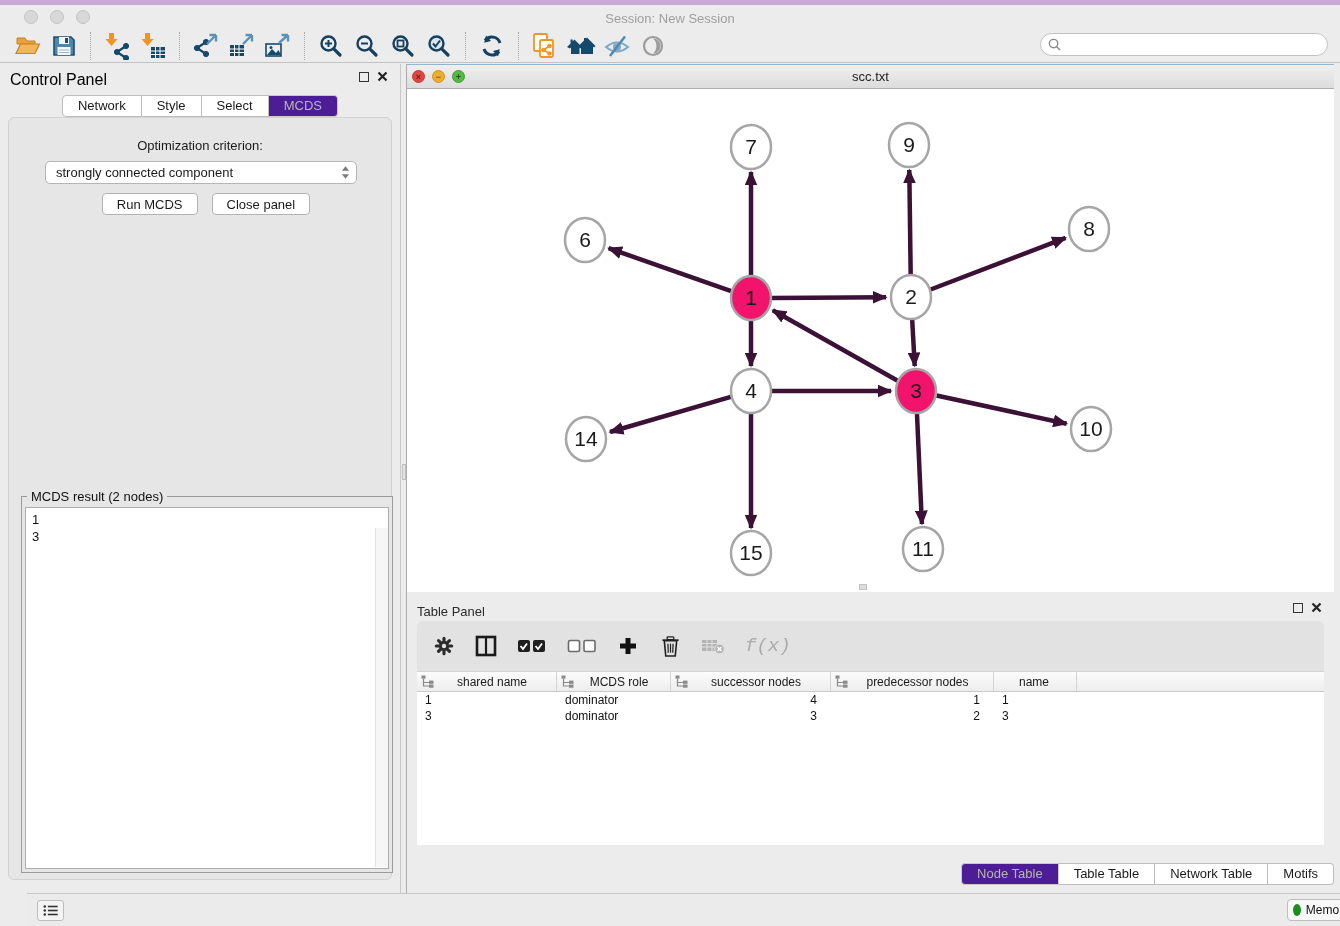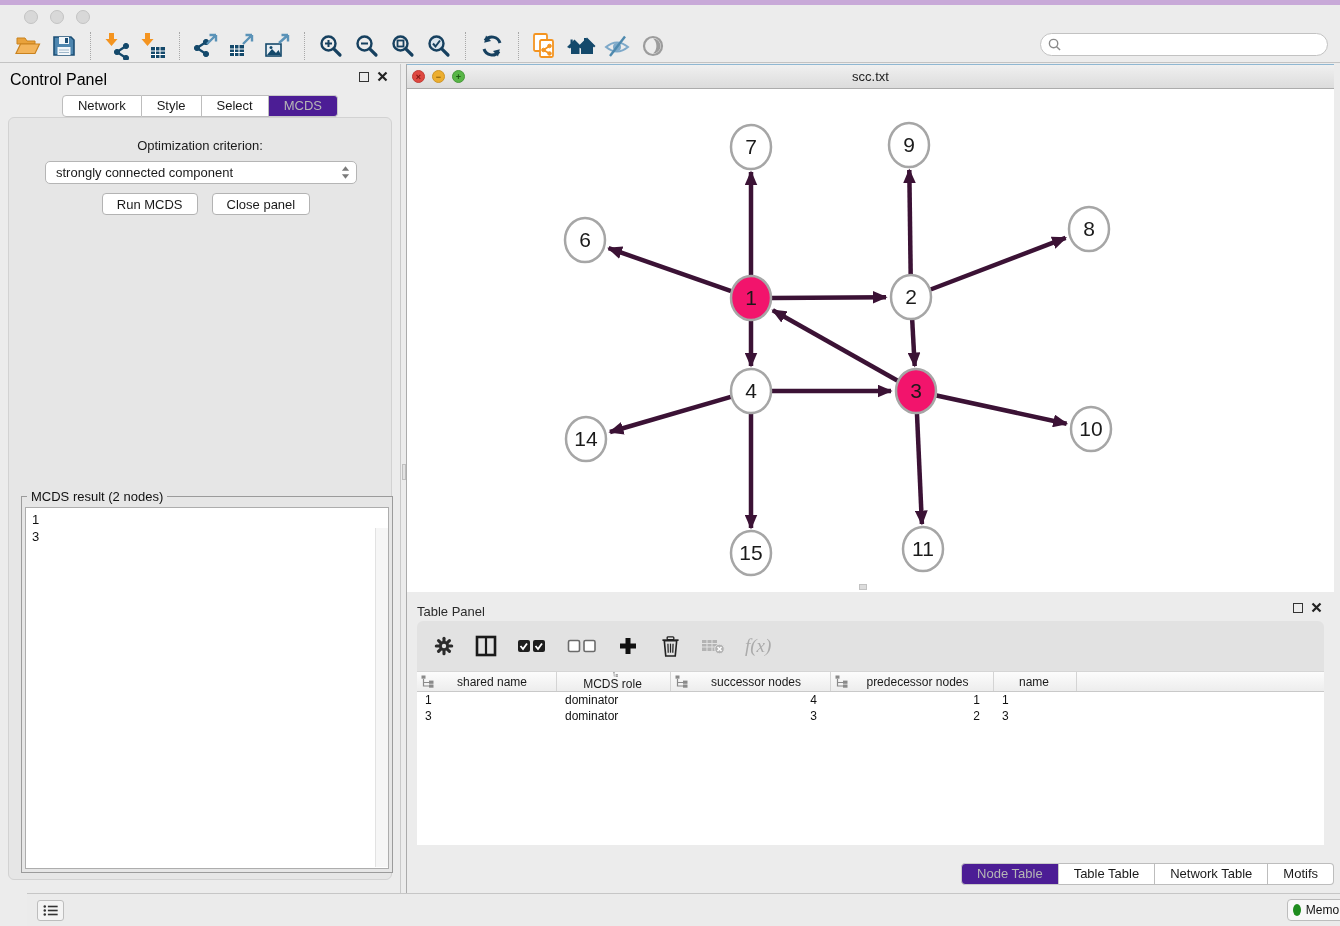--- a/index.html
+++ b/index.html
@@ -75,21 +75,21 @@
   .net-title { position:absolute; left:0; right:0; text-align:center; font-size:13px; color:#222; }
   .net-canvas { left:0; top:24px; width:925px; height:503px; background:#FFF; }
   .net-canvas svg { position:absolute; left:0; top:0; }
   .canvas-handle { left:452px; bottom:2px; width:8px; height:6px; background:#DCDCDC; border:1px solid #C2C2C2; }
 
   
   .table-panel { left:407px; top:597px; width:927px; height:291px; background:#ECECEC; }
   .tp-toolbar { left:10px; top:24px; width:907px; height:50px; background:#E2E2E2;
                 border-radius:6px 6px 0 0; display:flex; align-items:center; padding-left:16px; gap:20px; }
   .tp-tool { display:flex; align-items:center; justify-content:center; min-width:22px; }
-  .fx { font-family:Liberation Serif, serif; font-style:italic; color:#ABABAB; font-size:19px; }
+  .fx { font-family:Liberation Mono, monospace; font-style:italic; color:#ABABAB; font-size:19px; }
   .tbl-wrap { left:10px; top:74px; width:907px; height:174px; background:#FFF; border-top:1px solid #D5D5D5;}
   .tbl-header { display:flex; height:20px; background:linear-gradient(#FCFCFC,#EDEDED);
                 border-bottom:1px solid #C9C9C9; }
   .th { display:flex; align-items:center; border-right:1px solid #D4D4D4; font-size:12px;
         color:#1A1A1A; position:relative; padding-left:4px; }
   .th .th-label { flex:1; text-align:center; padding-right:6px; }
   .tbl-row { display:flex; height:16px; align-items:center; font-size:12px; color:#111; }
   .td { overflow:hidden; white-space:nowrap; }
   .tp-tabs { left:0; right:0; top:266px; display:flex; justify-content:flex-end; }
 
@@ -104,20 +104,21 @@
 </style>
 </head>
 <body>
 
 <div class="abs desktop-strip"></div>
 
 <div class="abs titlebar">
   <div class="abs traffic" style="left:24px;"></div>
   <div class="abs traffic" style="left:50px;"></div>
   <div class="abs traffic" style="left:76px;"></div>
+  <div class="abs win-title">Session: New Session</div>
 </div>
 
 <div class="abs toolbar">
   <span class="tb-btn">
     <svg width="26" height="26" viewBox="0 0 26 26">
       <path d="M2 5 h8 l2 3 h8 v3 H2 z" fill="#E9A23B" stroke="#C9821E" stroke-width="1"></path>
       <path d="M5.5 11 h19 l-4.5 9.5 H1 z" fill="#F3B45A" stroke="#C9821E" stroke-width="1.2"></path>
     </svg>
   </span>
   <span class="tb-btn">
@@ -464,21 +465,21 @@
     <div class="tbl-header">
         <div class="th" style="width: 140px;">
           <svg width="13" height="13" viewBox="0 0 13 13">
             <path d="M2.5 4 V11 H8 M2.5 7.5 H8" stroke="#8A8A8A" stroke-width="1.2" fill="none"></path>
             <rect x="0.5" y="0.5" width="4" height="3.2" fill="#8A8A8A"></rect>
             <rect x="8" y="5.6" width="4.5" height="3.2" fill="#8A8A8A"></rect>
             <rect x="8" y="9.5" width="4.5" height="3.2" fill="#8A8A8A"></rect>
           </svg>
           <span class="th-label">shared name</span>
         </div>
-        <div class="th" style="width: 114px; flex-direction: column;">
+        <div class="th" style="width: 114px;">
           <svg width="13" height="13" viewBox="0 0 13 13">
             <path d="M2.5 4 V11 H8 M2.5 7.5 H8" stroke="#8A8A8A" stroke-width="1.2" fill="none"></path>
             <rect x="0.5" y="0.5" width="4" height="3.2" fill="#8A8A8A"></rect>
             <rect x="8" y="5.6" width="4.5" height="3.2" fill="#8A8A8A"></rect>
             <rect x="8" y="9.5" width="4.5" height="3.2" fill="#8A8A8A"></rect>
           </svg>
           <span class="th-label">MCDS role</span>
         </div>
         <div class="th" style="width: 160px;">
           <svg width="13" height="13" viewBox="0 0 13 13">

